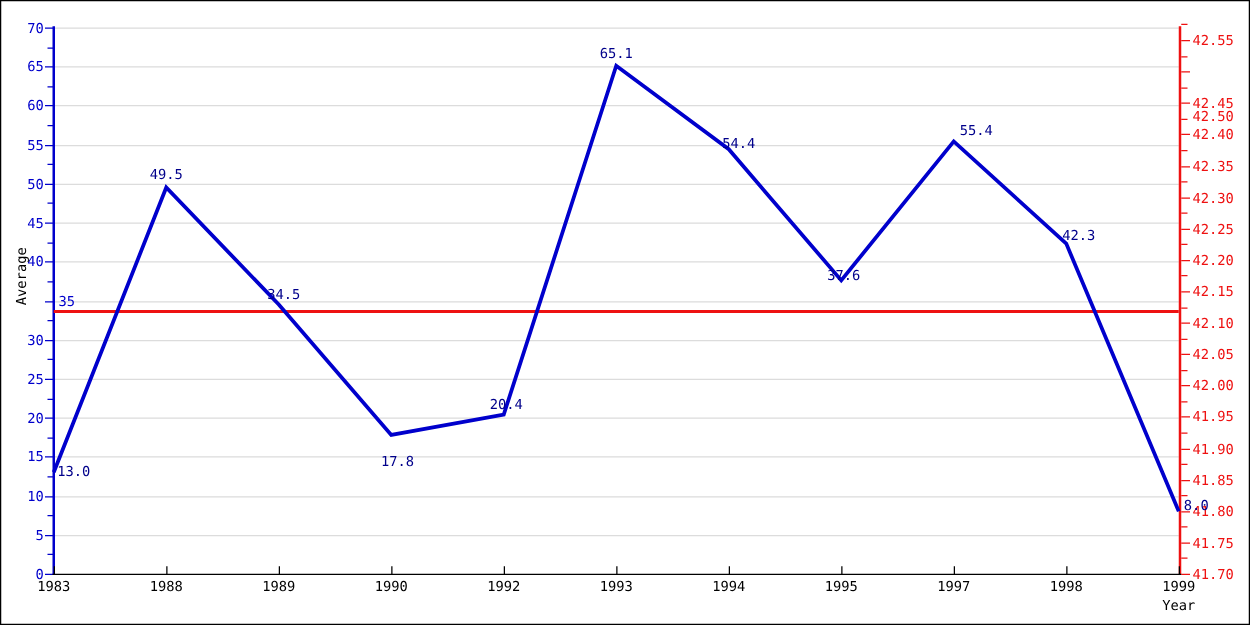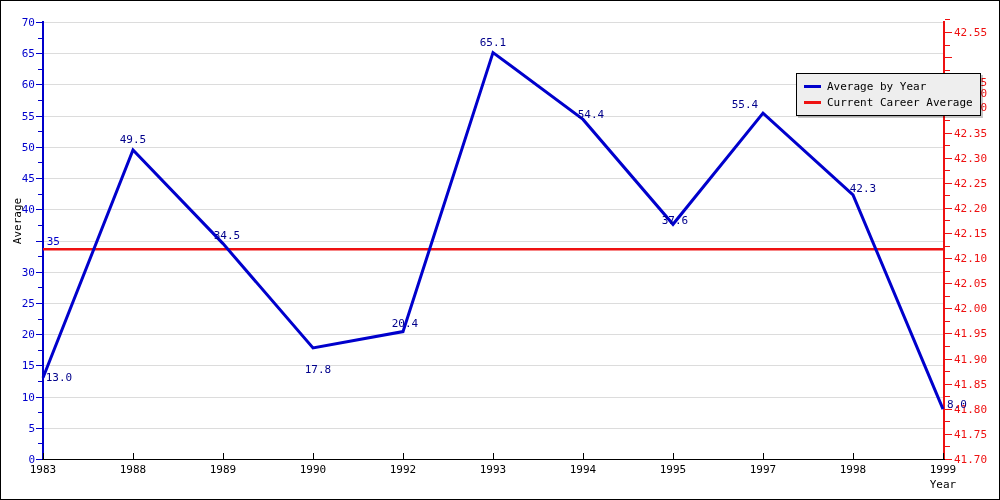--- a/index.html
+++ b/index.html
@@ -330,29 +330,19 @@
 
   <div id="point-labels">
       <div class="pt-label" style="left: 58px; top: 370.843px;">13.0</div>
       <div class="pt-label" style="left: 132px; top: 132.979px;">49.5</div>
       <div class="pt-label" style="left: 226px; top: 228.621px;">34.5</div>
       <div class="pt-label" style="left: 317px; top: 332.877px; margin-top: 30px;">17.8</div>
       <div class="pt-label" style="left: 404px; top: 316.646px;">20.4</div>
       <div class="pt-label" style="left: 492px; top: 35.59px;">65.1</div>
       <div class="pt-label" style="left: 590px; top: 108.389px;">54.4</div>
       <div class="pt-label" style="left: 674px; top: 214.269px;">37.6</div>
-      <div class="pt-label" style="left: 744px; top: 98.1457px;">55.4</div>
+      <div class="pt-label" style="left: 780px; top: 98.1457px;">55.4</div>
       <div class="pt-label" style="left: 862px; top: 181.927px;">42.3</div>
       <div class="pt-label" style="left: 956px; top: 398.057px;">8.0</div>
     </div>
 
-  <div id="legend">
-    <div class="legend-row">
-      <span class="legend-swatch" style="background:#0000cc"></span>
-      <span class="legend-text">Average by Year</span>
-    </div>
-    <div class="legend-row">
-      <span class="legend-swatch" style="background:#ee1111"></span>
-      <span class="legend-text">Current Career Average</span>
-    </div>
-  </div>
 
 </div>
 
 </body></html>

